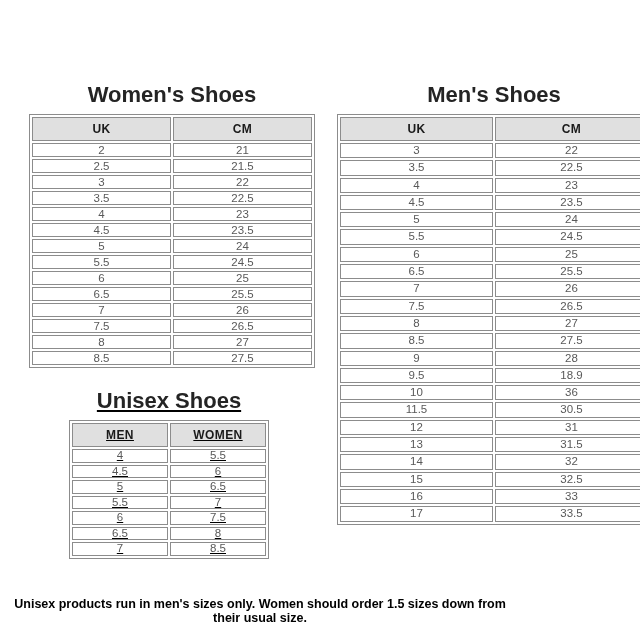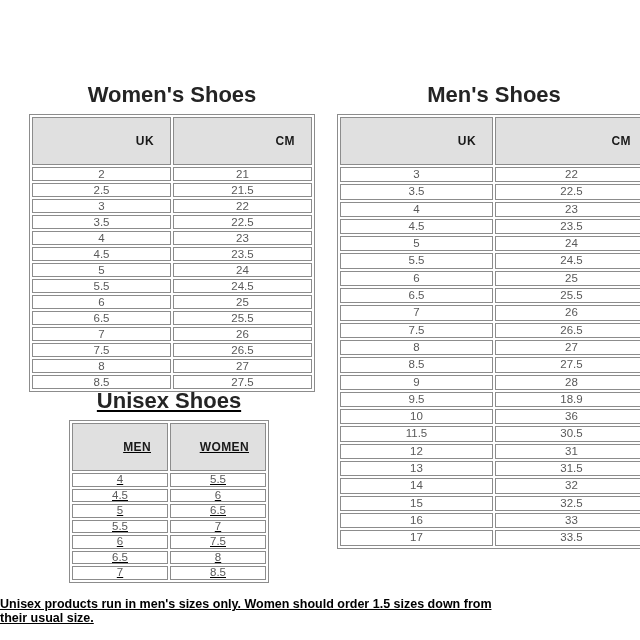--- a/index.html
+++ b/index.html
@@ -47,47 +47,46 @@
     background: #fff;
     table-layout: fixed;
   }
   .size-table th {
     background: var(--header-bg);
     border: 1px solid var(--border);
     font-size: 12px;
     font-weight: 700;
     color: var(--header-text);
     height: 17px;
-    padding: 16px;
-    text-align: right;
+    padding: 4px;
+    text-align: center;
     letter-spacing: 0.4px;
   }
   .size-table td {
     border: 1px solid var(--border);
     font-size: 11.5px;
     font-weight: 400;
     color: var(--cell-text);
     height: 12px;
     line-height: 12px;
     padding: 0;
     text-align: center;
   }
   .sec-men .size-table td    { height: 13.3px; line-height: 13.3px; }
   .sec-unisex .size-table td { height: 11.5px; line-height: 11.5px; }
   .footer-note {
     position: absolute;
     left: 0;
     top: 597px;
     width: 520px;
     margin: 0;
-    text-align: left;
+    text-align: center;
     font-size: 12.5px;
     font-weight: 700;
     color: #000000;
-    text-decoration: underline;
   }
 </style>
 </head>
 <body>
 
 <div class="sheet">
 
   <section class="tbl-sec sec-women">
     <h2 class="tbl-title">Women's Shoes</h2>
     <table class="size-table">

